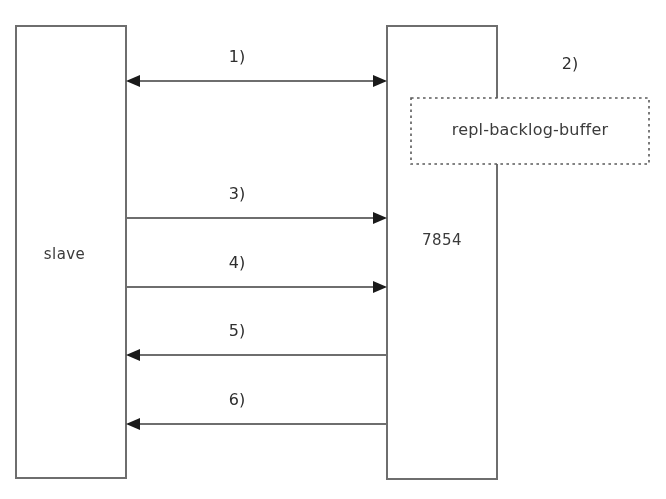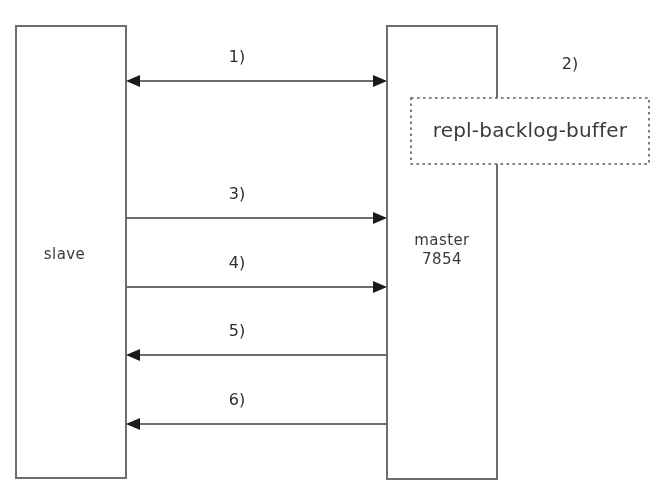--- a/index.html
+++ b/index.html
@@ -63,21 +63,21 @@
     color: #2e2e2e;
     font-size: 16px;
     line-height: 18px;
     white-space: nowrap;
     user-select: none;
   }
   .buffer-label {
     position: absolute;
     text-align: center;
     color: #3b3b3b;
-    font-size: 20px;
+    font-size: 16px;
     line-height: 20px;
     letter-spacing: 0.2px;
     white-space: nowrap;
     user-select: none;
   }
 </style>
 </head>
 <body>
 
 <div id="canvas">
@@ -116,21 +116,20 @@
       <polygon class="arrow-head" points="126,424 140,418 140,430"></polygon>
     </g>
 
   </svg>
 
   <div class="node-label" style="left:16px; top:245px; width:97px;">
     <div>slave</div>
   </div>
 
   <div class="node-label" style="left:387px; top:231px; width:110px;">
-    <div>master</div>
     <div>7854</div>
   </div>
 
   <div class="buffer-label" style="left:411px; top:120px; width:238px;">repl-backlog-buffer</div>
 
   <div class="step-label" style="left:540px; top:55px; width:60px;">2)</div>
 
   <div class="step-label" style="left:207px; top:48px; width:60px;">1)</div>
 
   <div class="step-label" style="left:207px; top:185px; width:60px;">3)</div>

